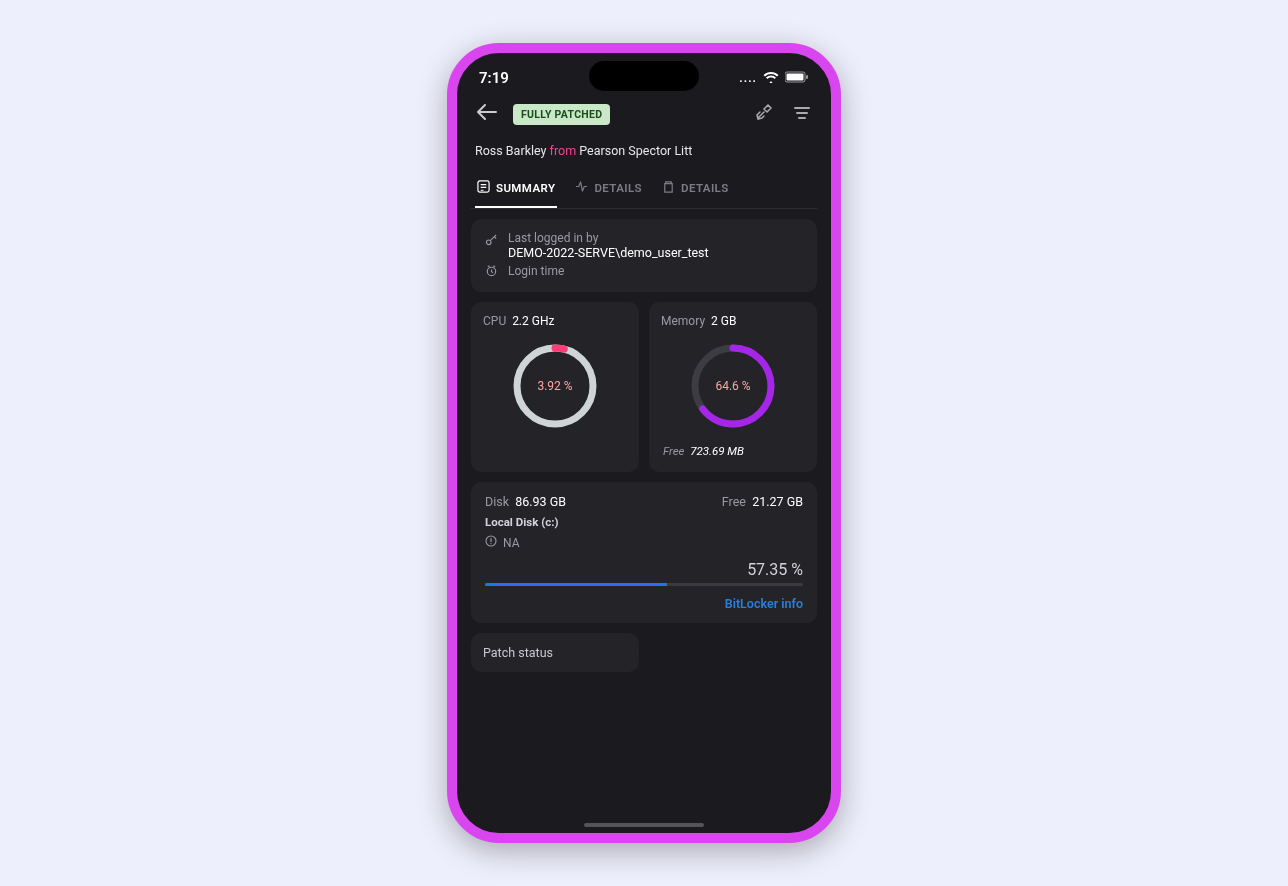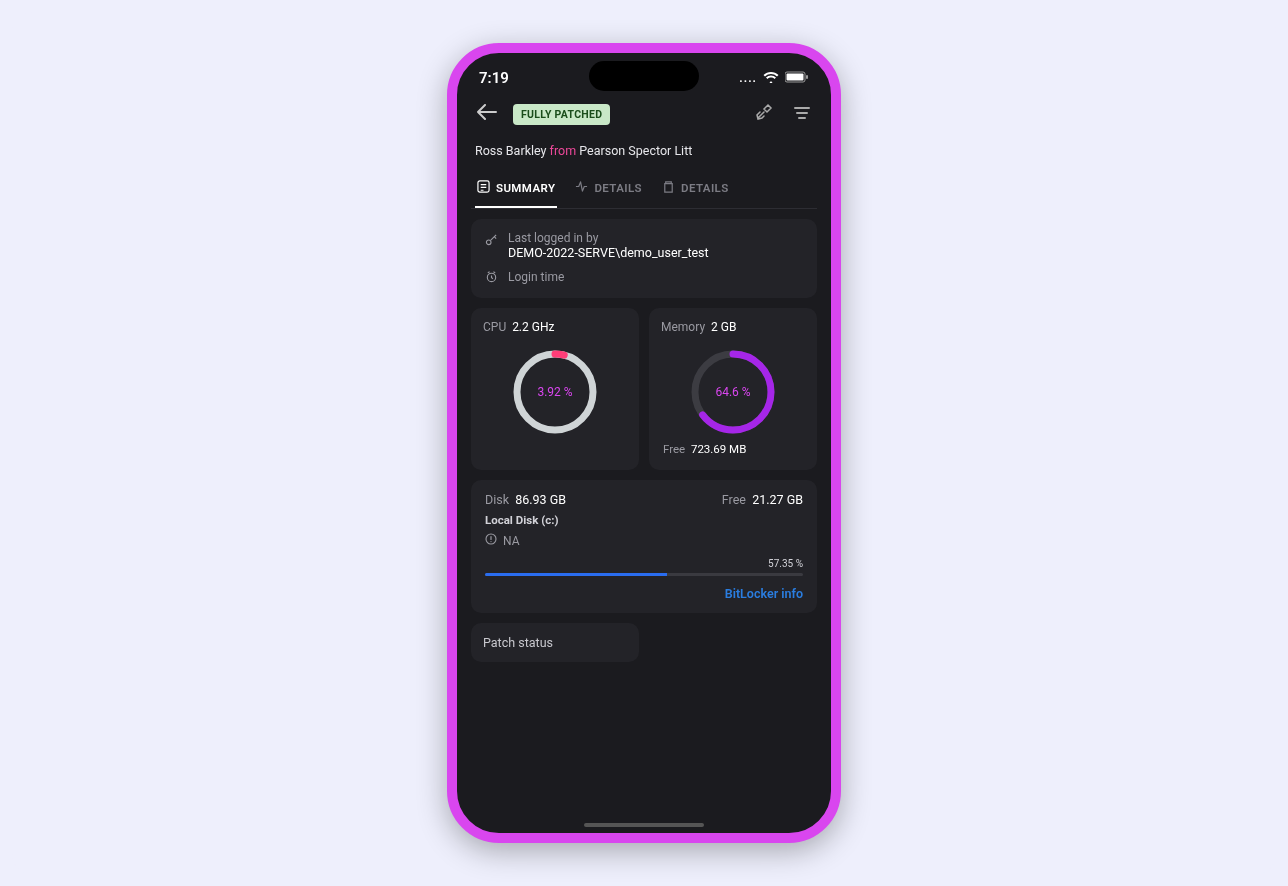--- a/index.html
+++ b/index.html
@@ -149,21 +149,21 @@
     margin-top:10px;
   }
   .login-row{
     display:flex;
     gap:10px;
     align-items:flex-start;
     font-size:12px;
   }
   .login-row .label{ color:#9a9aa2; }
   .login-row .val{ color:#fff; font-size:12.5px; }
-  .login-row + .login-row{ margin-top:10px; }
+  .login-row + .login-row{ margin-top:4px; }
   .gauge-grid{
     display:grid;
     grid-template-columns:1fr 1fr;
     gap:10px;
     margin-top:10px;
   }
   .gauge-card{
     background:#232328;
     border-radius:10px;
     padding:12px 10px 14px;
@@ -181,42 +181,43 @@
   .gauge-title .strong{ color:#fff;margin-top:24px; }
   .gauge{ position:relative; width:96px; height:96px; margin-top:2px; }
   .gauge svg{ transform:rotate(-90deg); }
   .gauge-label{
     position:absolute;
     inset:0;
     display:flex;
     align-items:center;
     justify-content:center;
     font-size:12px;
-    color:#d946ef;
+    color:#fca5a5;
   }
   .gauge-footer{
     font-size:11.5px;
     color:#9a9aa2;
-    margin-top:2px;
+    margin-top:10px;
     align-self:flex-start;
     padding-left:4px;
+    font-style:italic;
   }
   .gauge-footer .strong{ color:#fff; }
   .disk-head{
     display:flex;
     justify-content:space-between;
     font-size:12.5px;
   }
   .disk-head .muted{ color:#9a9aa2; }
   .disk-head .strong{ color:#fff; }
   .disk-sub{ font-size:11.5px; color:#d2d2d8; margin-top:6px;font-weight:bold; }
   .disk-na{ display:flex; align-items:center; gap:6px; font-size:12px; color:#9a9aa2; margin-top:6px; }
   .disk-pct{
     text-align:right;
-    font-size:10px;
+    font-size:16px;
     color:#d2d2d8;
     margin-top:10px;
   }
   .progress{
     height:3px;
     background:#3a3a40;
     border-radius:2px;
     margin-top:4px;
     overflow:hidden;
   }

